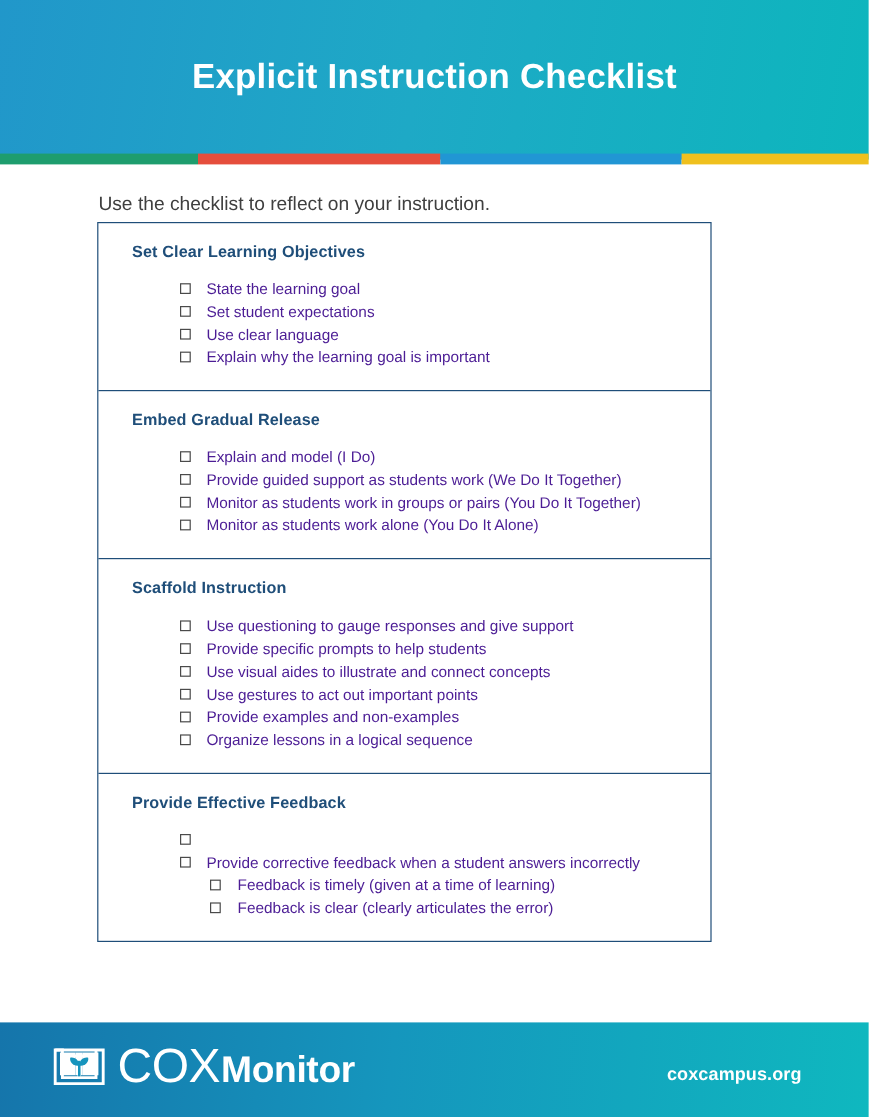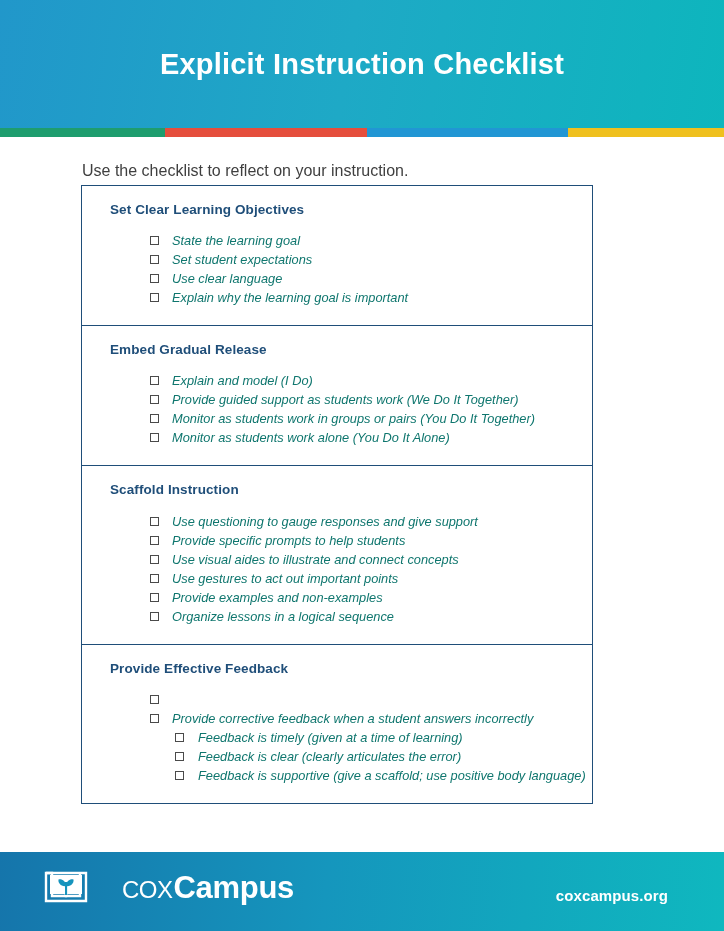--- a/index.html
+++ b/index.html
@@ -94,23 +94,22 @@
     border: 1.2px solid #4a4a4a;
     background: #ffffff;
     flex: 0 0 auto;
     margin-top: 5px;
     margin-right: 13px;
   }
   .item.nested .cbx { margin-right: 14px; }
 
   .item-label {
     font-size: 12.8px;
-    color: #0f766e;
+    color: #4c1d95;
     white-space: nowrap;
-    font-style: italic;
   }
 
   
   .footer {
     position: absolute;
     left: 0; top: 852px;
     width: 724px; height: 79px;
     background: linear-gradient(95deg, #1575ab 0%, #1596bd 45%, #0fb8bf 100%);
   }
   .logo-wrap {
@@ -120,25 +119,24 @@
     align-items: center;
   }
   .logo-mark { width: 44px; height: 36px; flex: 0 0 auto; }
   .logo-word {
     margin-left: 10px;
     display: flex;
     align-items: baseline;
     color: #ffffff;
   }
   .logo-cox {
-    font-size: 24px;
+    font-size: 40px;
     font-weight: normal;
     letter-spacing: -0.5px;
     line-height: 1;
-    margin-left: 24px;
   }
   .logo-campus {
     font-size: 31px;
     font-weight: bold;
     letter-spacing: -0.3px;
     line-height: 1;
     margin-left: 1px;
   }
   .footer-url {
     position: absolute;
@@ -247,40 +245,36 @@
           <span class="cbx"></span>
           <span class="item-label">Provide corrective feedback when a student answers incorrectly</span>
         </div>
         <div class="item nested">
           <span class="cbx"></span>
           <span class="item-label">Feedback is timely (given at a time of learning)</span>
         </div>
         <div class="item nested">
           <span class="cbx"></span>
           <span class="item-label">Feedback is clear (clearly articulates the error)</span>
-        </div>
-        <div class="item nested">
-          <span class="cbx"></span>
-          <span class="item-label">Feedback is supportive (give a scaffold; use positive body language)</span>
         </div>
       </div>
     </div>
   </div>
 
 <div class="footer">
   <div class="logo-wrap">
     <svg class="logo-mark" viewBox="0 0 44 36">
       <path d="M2 4 L2 32 L42 32 L42 4 L36 4 L36 27 L22 27 L22 9 L36 9 L36 4 Z" fill="none" stroke="#ffffff" stroke-width="2.4"></path>
       <path d="M2 4 L8 4 L8 27 L22 27 L22 9 L8 9" fill="none" stroke="#ffffff" stroke-width="2.4"></path>
       <path d="M6 6 L19 6 L19 25 L6 25 Z" fill="#ffffff"></path>
       <path d="M25 6 L38 6 L38 25 L25 25 Z" fill="#ffffff"></path>
       <path d="M19 6 L25 6 L25 25 L19 25 Z" fill="#ffffff"></path>
       <rect x="21" y="13" width="2.1" height="13" fill="#1694bd"></rect>
       <path d="M22 17 C22 12 17.5 9.5 14.5 10.5 C13.8 14.3 17.5 18 22 17 Z" fill="#1694bd"></path>
       <path d="M22 17 C22 12 26.5 9.5 29.5 10.5 C30.2 14.3 26.5 18 22 17 Z" fill="#1694bd"></path>
     </svg>
     <div class="logo-word">
       <span class="logo-cox">COX</span>
-      <span class="logo-campus">Campus</span>
+      <span class="logo-campus">Monitor</span>
     </div>
   </div>
   <div class="footer-url">coxcampus.org</div>
 </div>
 
 </body></html>

